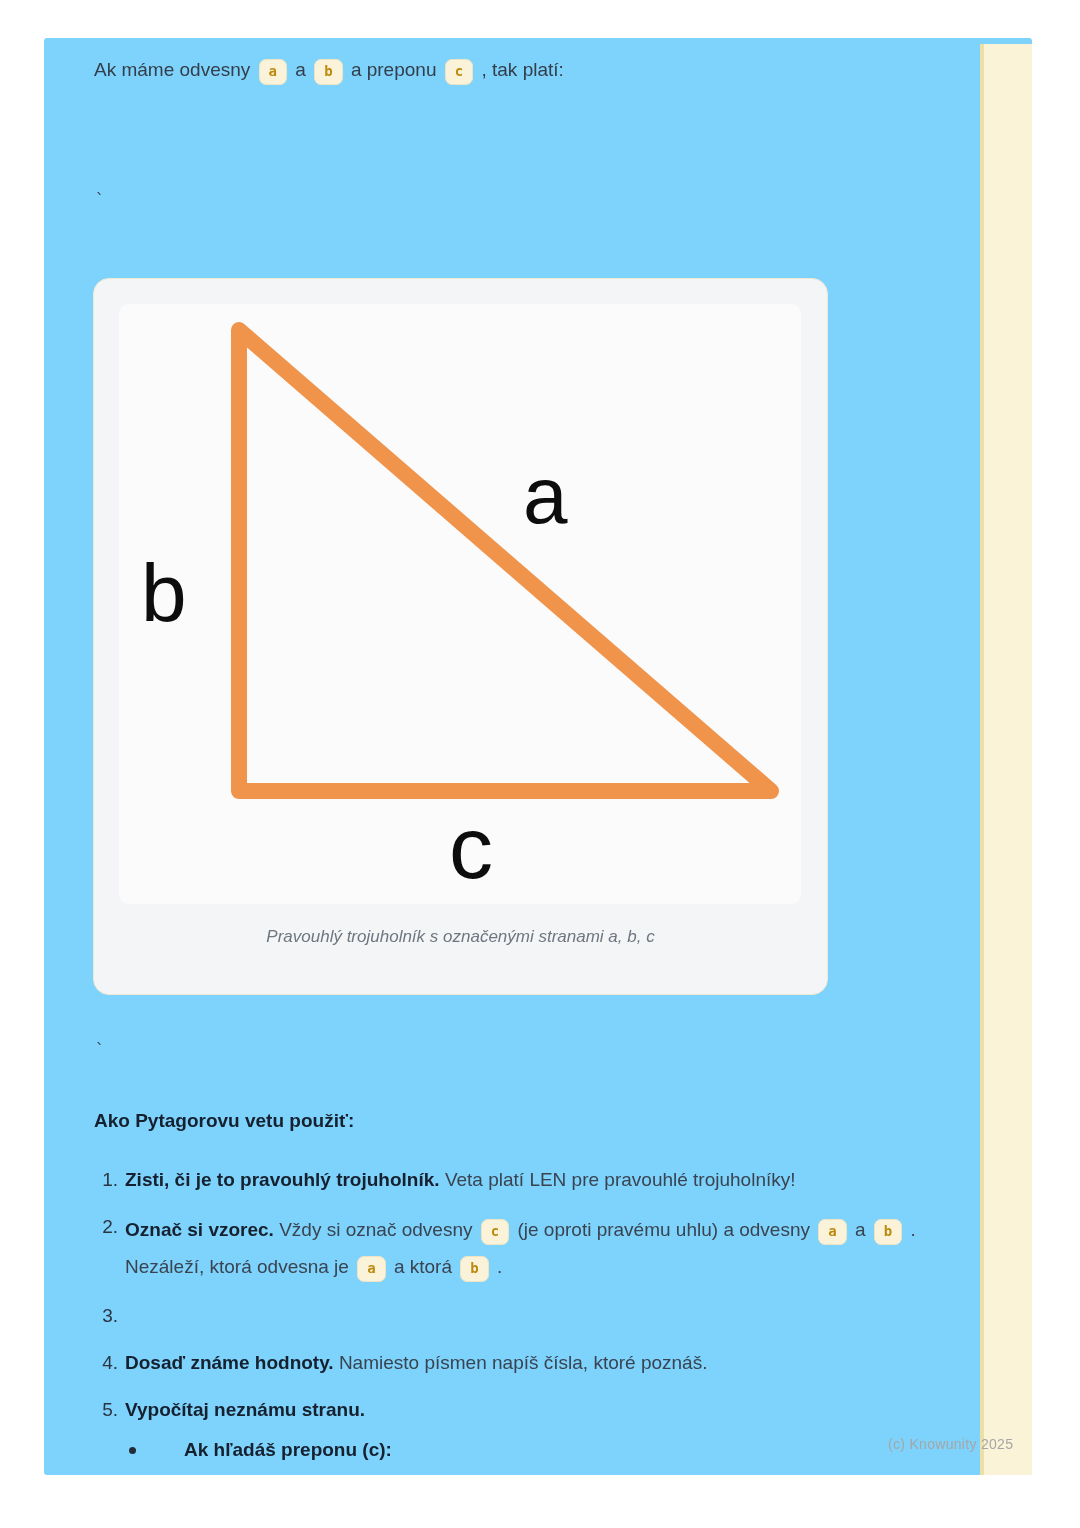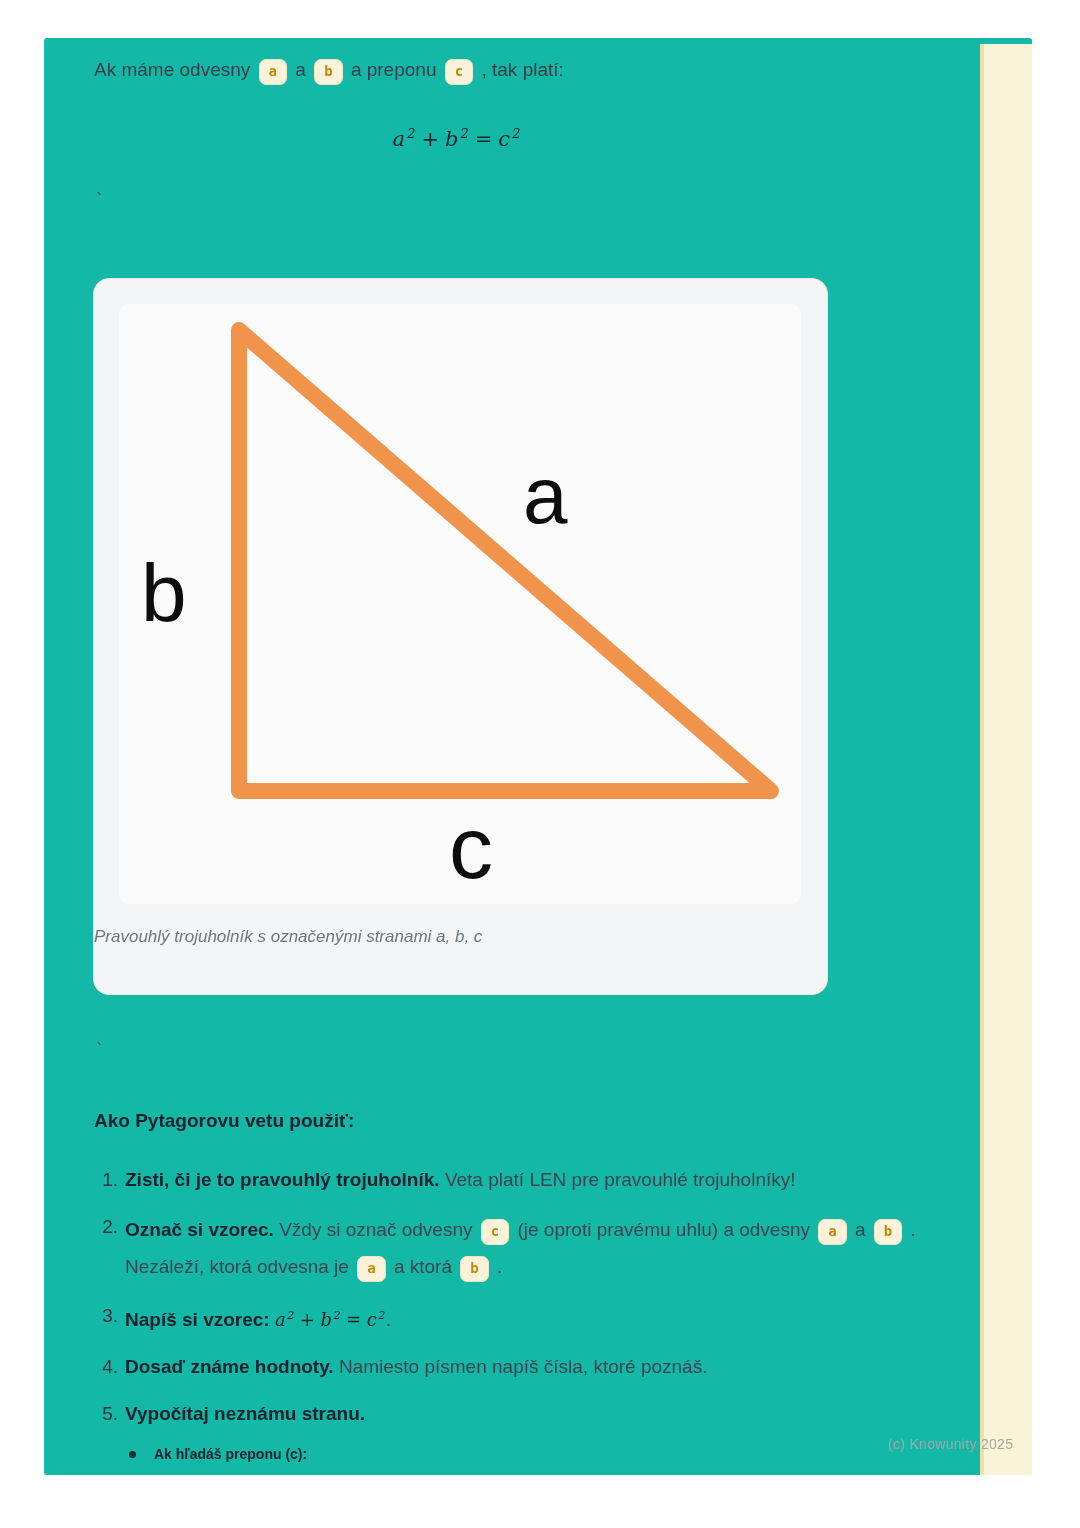--- a/index.html
+++ b/index.html
@@ -7,21 +7,21 @@
   body { font-family:"Liberation Sans", sans-serif; }
 
   .screen {
     position:relative; width:1080px; height:1528px;
     background:#ffffff; overflow:hidden;
   }
 
   
   .paper {
     position:absolute; left:44px; top:38px; width:988px; height:1437px;
-    background:#14b8a6; border-radius:3px;
+    background:#7dd3fc; border-radius:3px;
   }
   .edge-band {
     position:absolute; right:0; top:6px; bottom:0; width:52px;
     background:#faf3d8; border-left:4px solid #ece0a6;
   }
 
   .content { position:absolute; left:0; top:0; right:0; bottom:0; }
 
   
   .intro {
@@ -64,21 +64,21 @@
   }
   .figure-image svg { position:absolute; left:0; top:0; }
   .tri-label {
     position:absolute; color:#0d0d0d; font-weight:500;
     font-family:"Liberation Sans", sans-serif; line-height:1;
   }
   .tri-label.a { left:404px; top:152px; font-size:80px; }
   .tri-label.b { left:22px;  top:248px; font-size:82px; }
   .tri-label.c { left:330px; top:500px; font-size:88px; }
   .figure-caption {
-    position:absolute; left:0; right:0; top:648px; text-align:left;
+    position:absolute; left:0; right:0; top:648px; text-align:center;
     font-style:italic; font-size:17px; color:#6e7680;
   }
 
   
   .howto-heading {
     position:absolute; left:50px; top:1072px;
     font-size:19px; font-weight:bold; color:#16202e;
   }
   .howto-list { position:absolute; left:50px; top:1126px; width:830px; }
   .li { display:flex; margin-bottom:15px; }
@@ -88,21 +88,21 @@
   }
   .li .li-body { font-size:19px; line-height:32px; color:#3a4350; }
   .li.chips .li-body { line-height:37px; }
   .li b, .sub-bullet b { color:#16202e; }
   .li .imath { font-size:18px; letter-spacing:0.5px; }
   .sub-bullet { display:flex; margin-top:9px; }
   .sub-bullet .dot {
     width:7px; height:7px; border-radius:50%; background:#222b38;
     margin:12px 18px 0 4px;
   }
-  .sub-bullet .sb-text { font-size:14px; line-height:30px; color:#16202e; font-weight:bold; }
+  .sub-bullet .sb-text { font-size:19px; line-height:30px; color:#16202e; font-weight:bold;margin-left:30px; }
 
   .credit {
     position:absolute; left:888px; top:1436px; z-index:5;
     font-size:14px; color:#a6a6a6; letter-spacing:0.3px;text-align:center;
   }
 </style>
 </head>
 <body>
 
 <div class="screen">
@@ -114,23 +114,20 @@
       <p class="intro">
         <span>Ak máme odvesny</span>
         <code class="chip">a</code>
         <span>a</span>
         <code class="chip">b</code>
         <span>a preponu</span>
         <code class="chip">c</code>
         <span>, tak platí:</span>
       </p>
 
-      <div class="formula-row math">
-        <span>a</span><sup>2</sup><span class="op">+</span><span>b</span><sup>2</sup><span class="op">=</span><span>c</span><sup>2</sup>
-      </div>
 
       <span class="tick1">`</span>
 
       <figure class="figure-card">
         <div class="figure-image">
           <svg width="682" height="600" viewBox="0 0 682 600">
             <polygon points="120,26 120,487 652,487" fill="none" stroke="#f0944c" stroke-width="16" stroke-linejoin="round" stroke-linecap="round"></polygon>
           </svg>
           <span class="tri-label a">a</span>
           <span class="tri-label b">b</span>
@@ -166,24 +163,20 @@
             <span>. Nezáleží, ktorá odvesna je</span>
             <code class="chip">a</code>
             <span>a ktorá</span>
             <code class="chip">b</code>
             <span>.</span>
           </div>
         </div>
 
         <div class="li">
           <span class="num">3.</span>
-          <div class="li-body">
-            <b>Napíš si vzorec:</b>
-            <span class="math imath"><span>a</span><sup>2</sup><span class="op">+</span><span>b</span><sup>2</sup><span class="op">=</span><span>c</span><sup>2</sup></span><span>.</span>
-          </div>
         </div>
 
         <div class="li">
           <span class="num">4.</span>
           <div class="li-body">
             <b>Dosaď známe hodnoty.</b>
             <span>Namiesto písmen napíš čísla, ktoré poznáš.</span>
           </div>
         </div>
 

